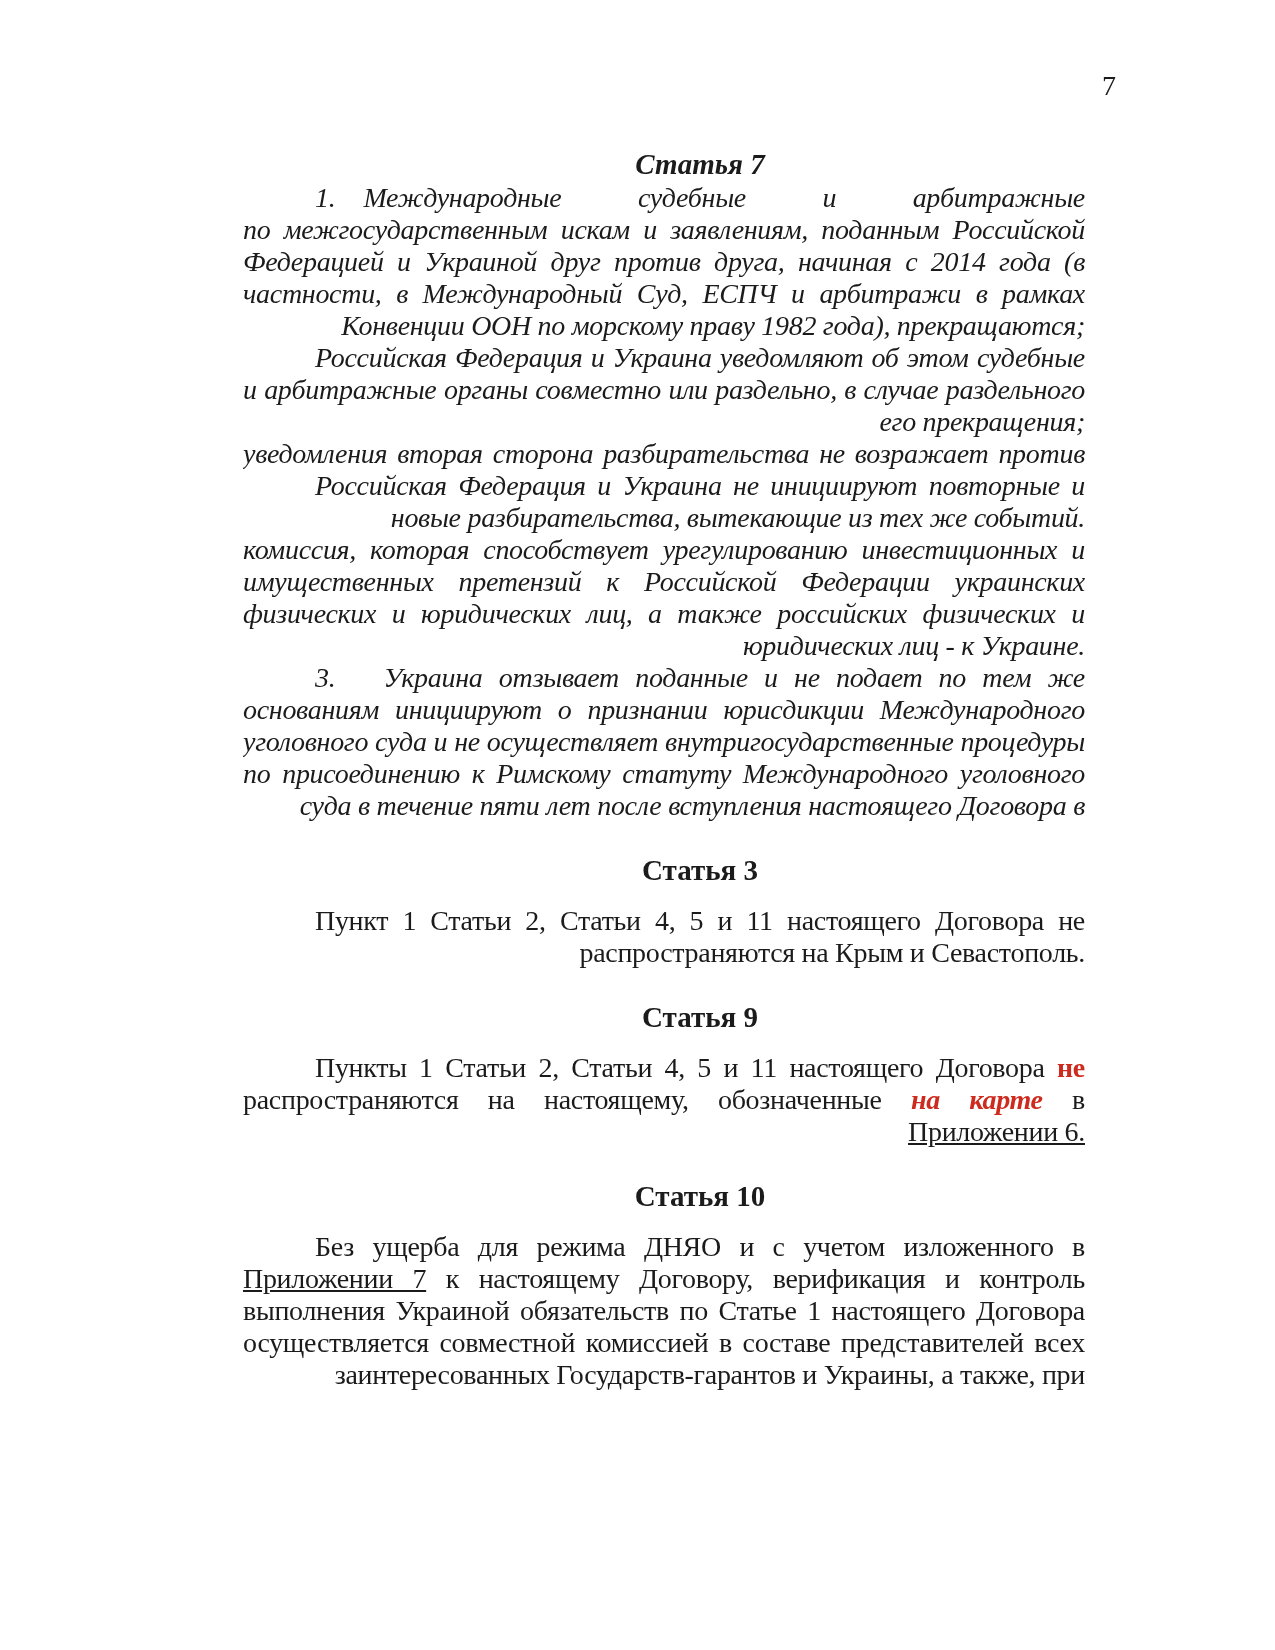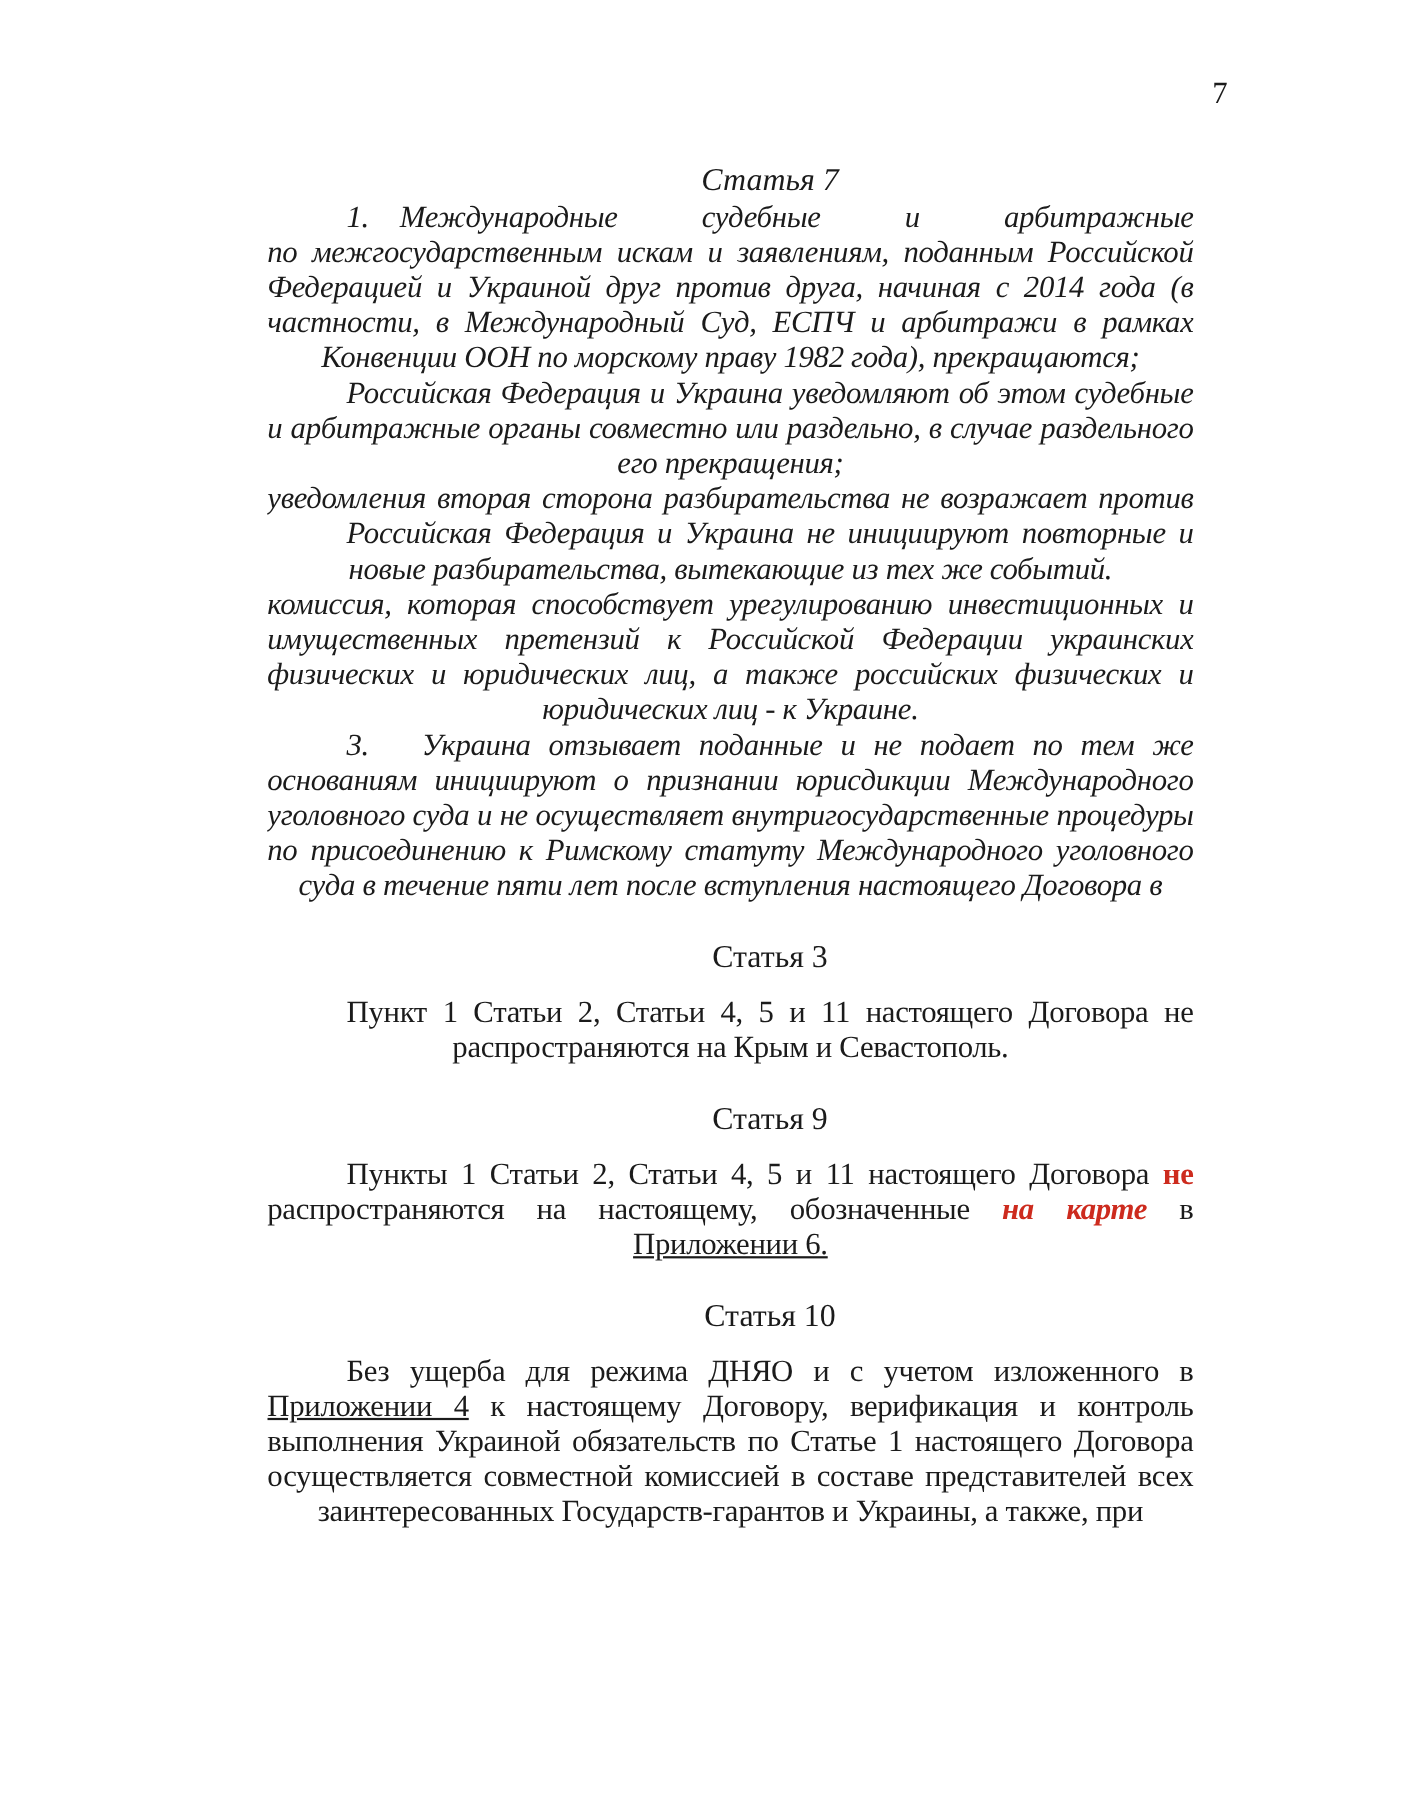--- a/index.html
+++ b/index.html
@@ -26,38 +26,38 @@
   .content {
     position: absolute;
     left: 243px;
     top: 146px;
     width: 842px;
   }
   .heading {
     height: 36px;
     line-height: 36px;
     font-size: 29px;
-    font-weight: normal;
+    font-weight: bold;
     text-align: center;
     padding-left: 72px; 
     margin: 30px 0 17px 0;
   }
   .heading.first {
     margin: 0;
   }
   .heading.it {
     font-style: italic;
   }
   .line {
     height: 32px;
     line-height: 32px;
     font-size: 28px;
     letter-spacing: -0.3px;
     overflow: hidden;
-    text-align: center;
+    text-align: right;
   }
   .line.it {
     font-style: italic;
   }
   .line.indent {
     padding-left: 72px;
   }
   .line.justify {
     text-align: justify;
     text-align-last: justify;
@@ -114,18 +114,18 @@
       <div class="line it"><span>суда в течение пяти лет после вступления настоящего Договора в силу.</span></div>
       <div class="heading">Статья 3</div>
       <div class="line indent justify"><span>Пункт 1 Статьи 2, Статьи 4, 5 и 11 настоящего Договора не</span></div>
       <div class="line"><span>распространяются на Крым и Севастополь.</span></div>
       <div class="heading">Статья 9</div>
       <div class="line indent justify"><span>Пункты 1 Статьи 2, Статьи 4, 5 и 11 настоящего Договора </span><span class="red-bold">не</span></div>
       <div class="line justify"><span>распространяются на настоящему, обозначенные </span><span class="red-italic">на карте</span><span> в</span></div>
       <div class="line"><span class="underline">Приложении 6.</span></div>
       <div class="heading">Статья 10</div>
       <div class="line indent justify"><span>Без ущерба для режима ДНЯО и с учетом изложенного в</span></div>
-      <div class="line justify"><span class="underline">Приложении 4</span><span> к настоящему Договору, верификация и контроль</span></div>
+      <div class="line justify"><span class="underline">Приложении 7</span><span> к настоящему Договору, верификация и контроль</span></div>
       <div class="line justify"><span>выполнения Украиной обязательств по Статье 1 настоящего Договора</span></div>
       <div class="line justify"><span>осуществляется совместной комиссией в составе представителей всех</span></div>
       <div class="line"><span>заинтересованных Государств-гарантов и Украины, а также, при</span></div>
     </div>
 </div>
 
 </body></html>

